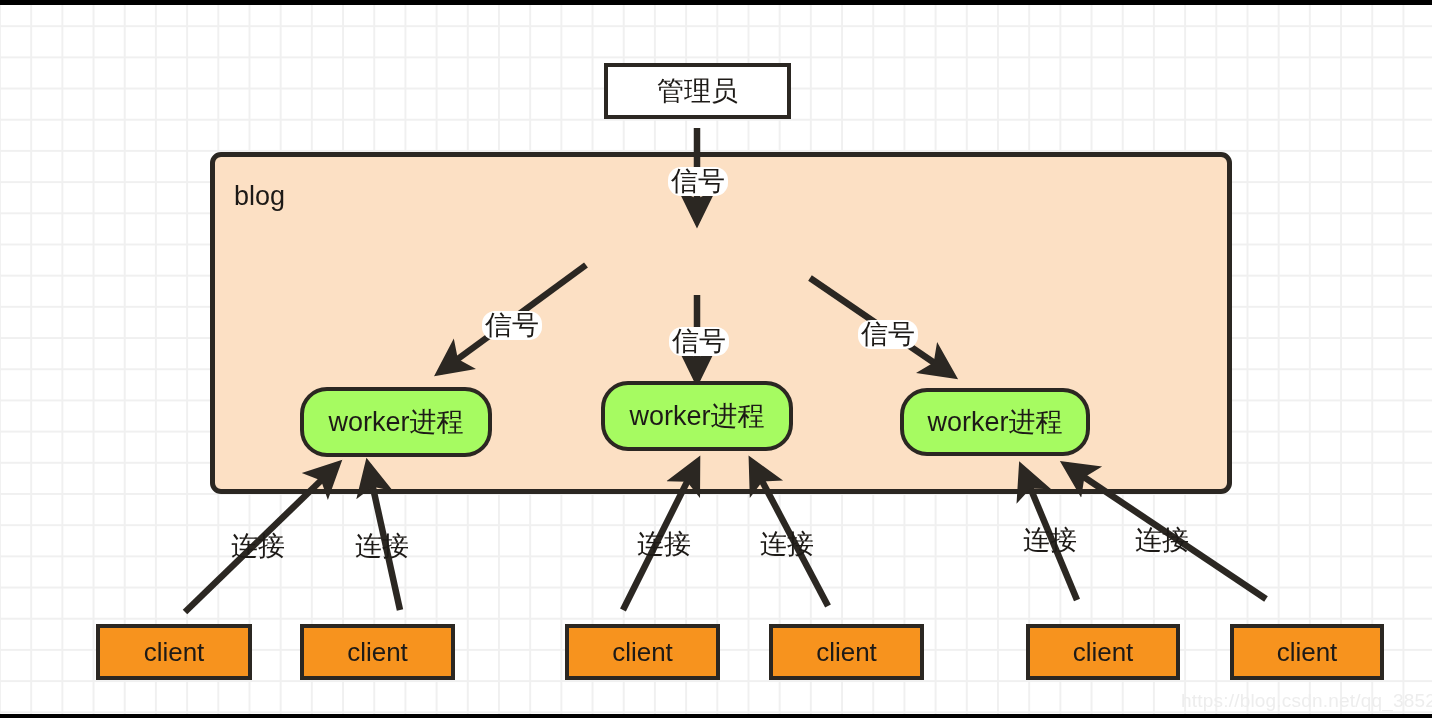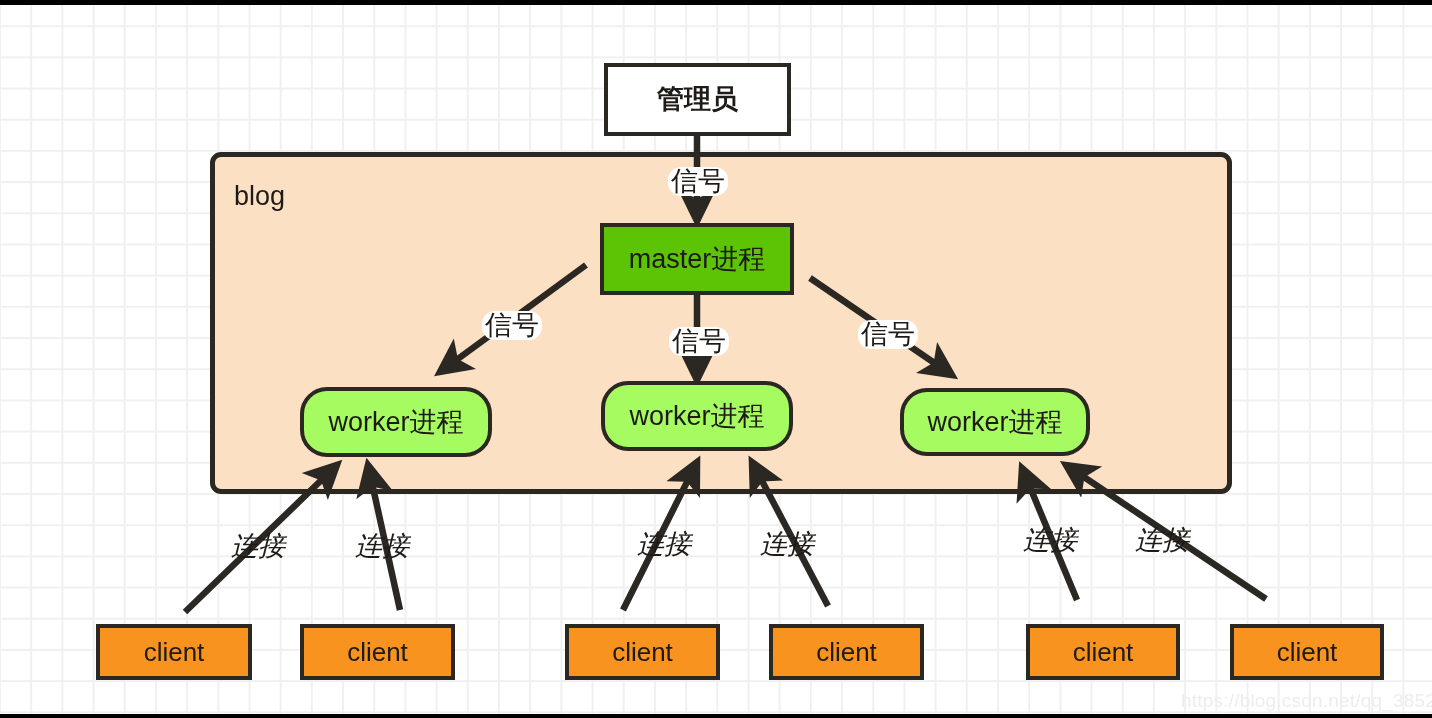--- a/index.html
+++ b/index.html
@@ -82,21 +82,21 @@
   
   .edge-label {
     position: absolute;
     font-size: 27px;
     color: #1d1a17;
     line-height: 1;
     white-space: nowrap;
     padding: 1px 3px;
   }
   .edge-label.on-white { background: #ffffff; border-radius: 13px; }
-  .edge-label.plain { background: transparent; font-style: italic; }
+  .edge-label.plain { background: transparent; }
 
   .watermark {
     position: absolute;
     font-size: 19px;
     color: #ededed;
     white-space: nowrap;
     letter-spacing: .2px;
   }
 </style>
 </head>
@@ -129,23 +129,22 @@
       <line x1="400" y1="610" x2="368" y2="465" marker-end="url(#ah)"></line>
 
       <line x1="623" y1="610" x2="697" y2="462" marker-end="url(#ah)"></line>
       <line x1="828" y1="606" x2="752" y2="462" marker-end="url(#ah)"></line>
 
       <line x1="1077" y1="600" x2="1022" y2="468" marker-end="url(#ah)"></line>
       <line x1="1266" y1="599" x2="1066" y2="465" marker-end="url(#ah)"></line>
     </g>
   </svg>
 
-  <div class="node node-admin" style="left:604px; top:63px; width:187px; height:73px;font-weight:bold;">管理员</div>
+  <div class="node node-admin" style="left:604px; top:63px; width:187px; height:56px;">管理员</div>
 
-  <div class="node node-master" style="left:600px; top:223px; width:194px; height:72px;">master进程</div>
 
   <div class="node node-worker" style="left:300px; top:387px; width:192px; height:70px;">worker进程</div>
   <div class="node node-worker" style="left:601px; top:381px; width:192px; height:70px;">worker进程</div>
   <div class="node node-worker" style="left:900px; top:388px; width:190px; height:68px;">worker进程</div>
 
   <div class="node node-client" style="left:96px; top:624px; width:156px; height:56px;">client</div>
   <div class="node node-client" style="left:300px; top:624px; width:155px; height:56px;">client</div>
   <div class="node node-client" style="left:565px; top:624px; width:155px; height:56px;">client</div>
   <div class="node node-client" style="left:769px; top:624px; width:155px; height:56px;">client</div>
   <div class="node node-client" style="left:1026px; top:624px; width:154px; height:56px;">client</div>

